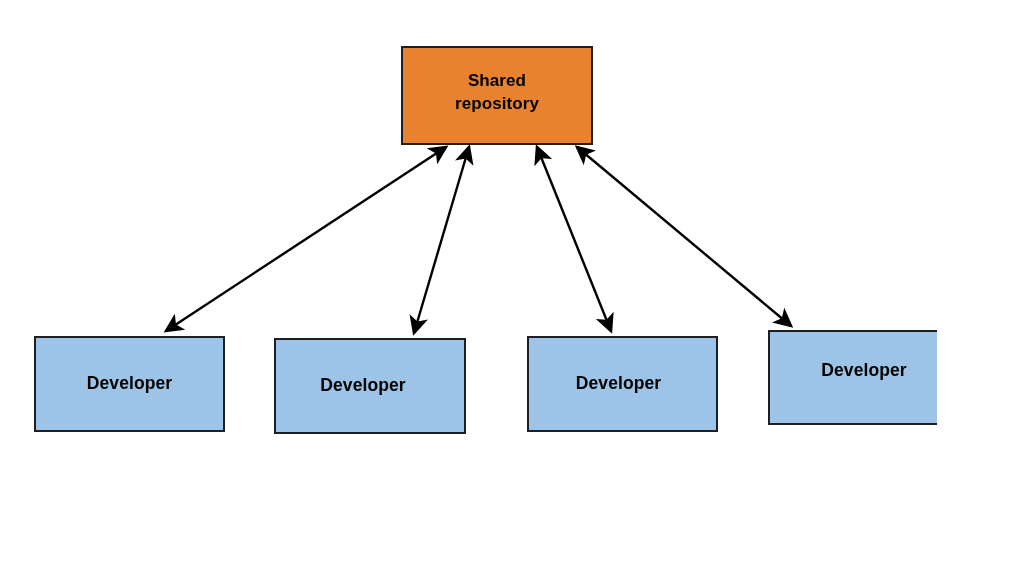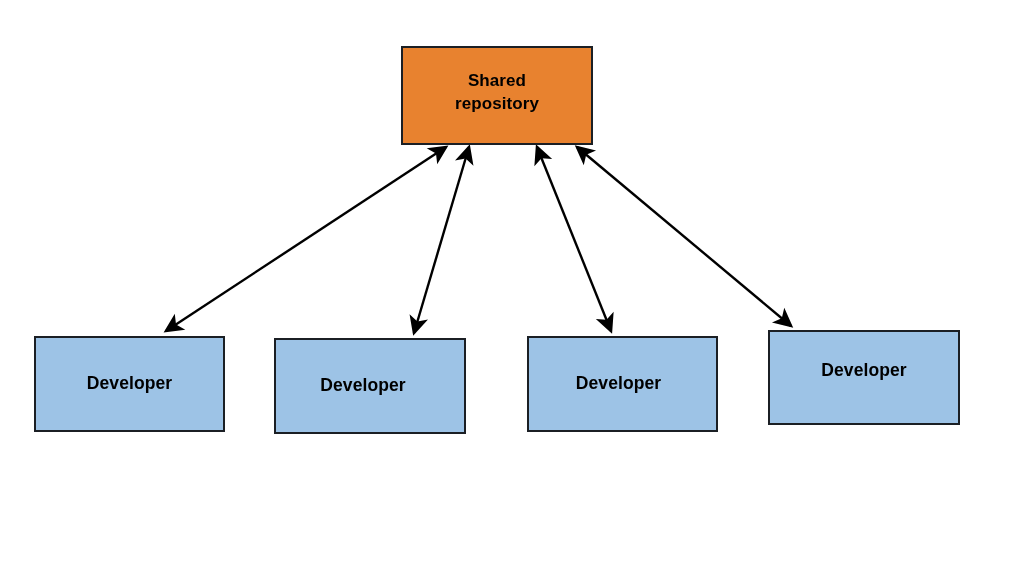--- a/index.html
+++ b/index.html
@@ -10,21 +10,20 @@
   }
   body {
     font-family: "Liberation Sans", sans-serif;
   }
   #canvas {
     position: relative;
     width: 937px;
     height: 561px;
     background: #ffffff;
     overflow: hidden;
-    padding-left: 31px;
   }
   #arrow-layer {
     position: absolute;
     left: 0;
     top: 0;
     width: 1028px;
     height: 561px;
     pointer-events: none;
   }
   .node {

